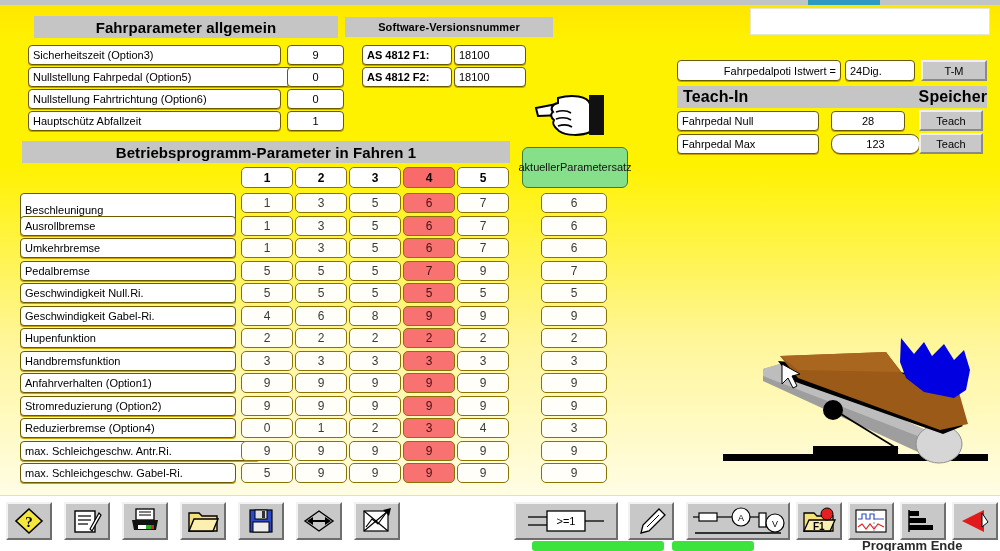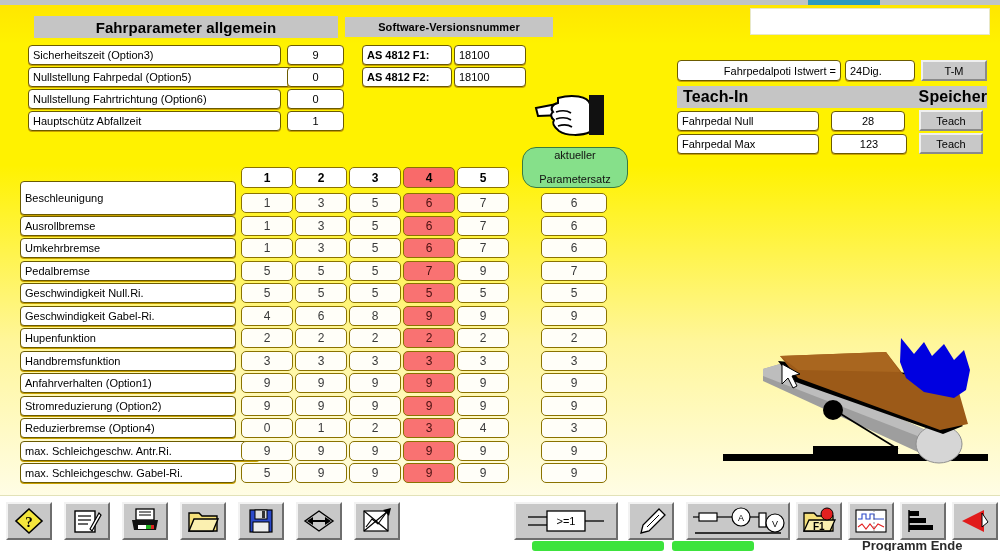--- a/index.html
+++ b/index.html
@@ -83,23 +83,23 @@
   .btn3d::after{
     content:""; position:absolute; right:-4px; top:2px; bottom:-4px; width:4px;
     background: transparent;
   }
 
   
   .greenbtn {
     position: absolute;
     background: #86E08A;
     border: 1px solid #3C7A3E;
-    border-radius: 14px;
-    display: flex; flex-direction: column;
-    align-items: center; justify-content: space-between;
+    border-radius: 6px;
+    display: flex; flex-direction: row;
+    align-items: center; justify-content: center;
     font-size: 11px; color: #111; line-height: 15px; text-align: center;
   }
 
   
   .toolbar {
     position: absolute; left: 0; bottom: 0; width: 1000px; height: 56px;
     background: #FFFFFF;
     border-top: 1px solid #E2E2B8;
   }
   .tbtn {
@@ -166,48 +166,49 @@
   <div class="titlebar" style="left:677px; top:86px; width:310px; height:22px; justify-content:space-between;">
     <span style="font-size:16px; margin-left:6px;">Teach-In</span>
     <span style="font-size:16px; margin-left:56px;">Speicher</span>
   </div>
 
   <div class="fld" style="left:677px; top:111px; width:142px; height:20px;">Fahrpedal Null</div>
   <div class="fld center" style="left:831px; top:111px; width:74px; height:20px;">28</div>
   <div class="btn3d" style="left:919px; top:110px; width:64px; height:21px;">Teach</div>
 
   <div class="fld" style="left:677px; top:134px; width:142px; height:20px;">Fahrpedal Max</div>
-  <div class="fld center" style="left:831px; top:134px; width:76px; height:20px;">123</div>
+  <div class="fld center" style="left:831px; top:134px; width:89px; height:20px;border-radius:9px;">123</div>
   <div class="btn3d" style="left:919px; top:133px; width:64px; height:21px;">Teach</div>
 
   <div class="hand-art">
     <svg width="76" height="46" viewBox="0 0 76 46">
       <path d="M4 16 L30 11 L30 23 L6 24 Z" fill="#FFFFFF" stroke="#000" stroke-width="2"></path>
       <path d="M26 6 C40 2 56 4 58 12 L58 40 C50 44 34 44 27 39
                C22 35 20 31 22 28 C19 26 18 22 21 20 C18 17 20 12 26 11 Z" fill="#FFFFFF" stroke="#000" stroke-width="2"></path>
       <path d="M24 20 C30 18 36 19 39 21" fill="none" stroke="#000" stroke-width="1.6"></path>
       <path d="M24 27 C30 25 36 26 39 28" fill="none" stroke="#000" stroke-width="1.6"></path>
       <path d="M26 34 C32 32 37 33 40 35" fill="none" stroke="#000" stroke-width="1.6"></path>
       <rect x="57" y="3" width="15" height="40" fill="#111"></rect>
     </svg>
   </div>
 
+  <div class="titlebar" style="left:22px; top:141px; width:488px; height:22px; font-size:15px;">Betriebsprogramm-Parameter in Fahren 1</div>
 
   <div class="greenbtn" style="left:522px; top:147px; width:106px; height:41px;">
     <span>aktueller</span>
     <span>Parametersatz</span>
   </div>
 
   <div id="matrix">
       <div class="cell head" style="left: 241px; top: 167px; width: 52px; height: 21px;">1</div>
       <div class="cell head" style="left: 295px; top: 167px; width: 52px; height: 21px;">2</div>
       <div class="cell head" style="left: 349px; top: 167px; width: 52px; height: 21px;">3</div>
       <div class="cell head hl" style="left: 403px; top: 167px; width: 52px; height: 21px;">4</div>
       <div class="cell head" style="left: 457px; top: 167px; width: 52px; height: 21px;">5</div>
-      <div class="fld" style="left: 20px; top: 181px; width: 216px; height: 34px;">Beschleunigung</div>
+      <div class="fld" style="left: 20px; top: 193px; width: 216px; height: 34px;">Beschleunigung</div>
       <div class="cell" style="left: 241px; top: 193px; width: 52px; height: 20px;">1</div>
       <div class="cell" style="left: 295px; top: 193px; width: 52px; height: 20px;">3</div>
       <div class="cell" style="left: 349px; top: 193px; width: 52px; height: 20px;">5</div>
       <div class="cell hl" style="left: 403px; top: 193px; width: 52px; height: 20px;">6</div>
       <div class="cell" style="left: 457px; top: 193px; width: 52px; height: 20px;">7</div>
       <div class="cell" style="left: 541px; top: 193px; width: 66px; height: 20px;">6</div>
       <div class="fld" style="left: 20px; top: 216px; width: 216px; height: 20px;">Ausrollbremse</div>
       <div class="cell" style="left: 241px; top: 216px; width: 52px; height: 20px;">1</div>
       <div class="cell" style="left: 295px; top: 216px; width: 52px; height: 20px;">3</div>
       <div class="cell" style="left: 349px; top: 216px; width: 52px; height: 20px;">5</div>

